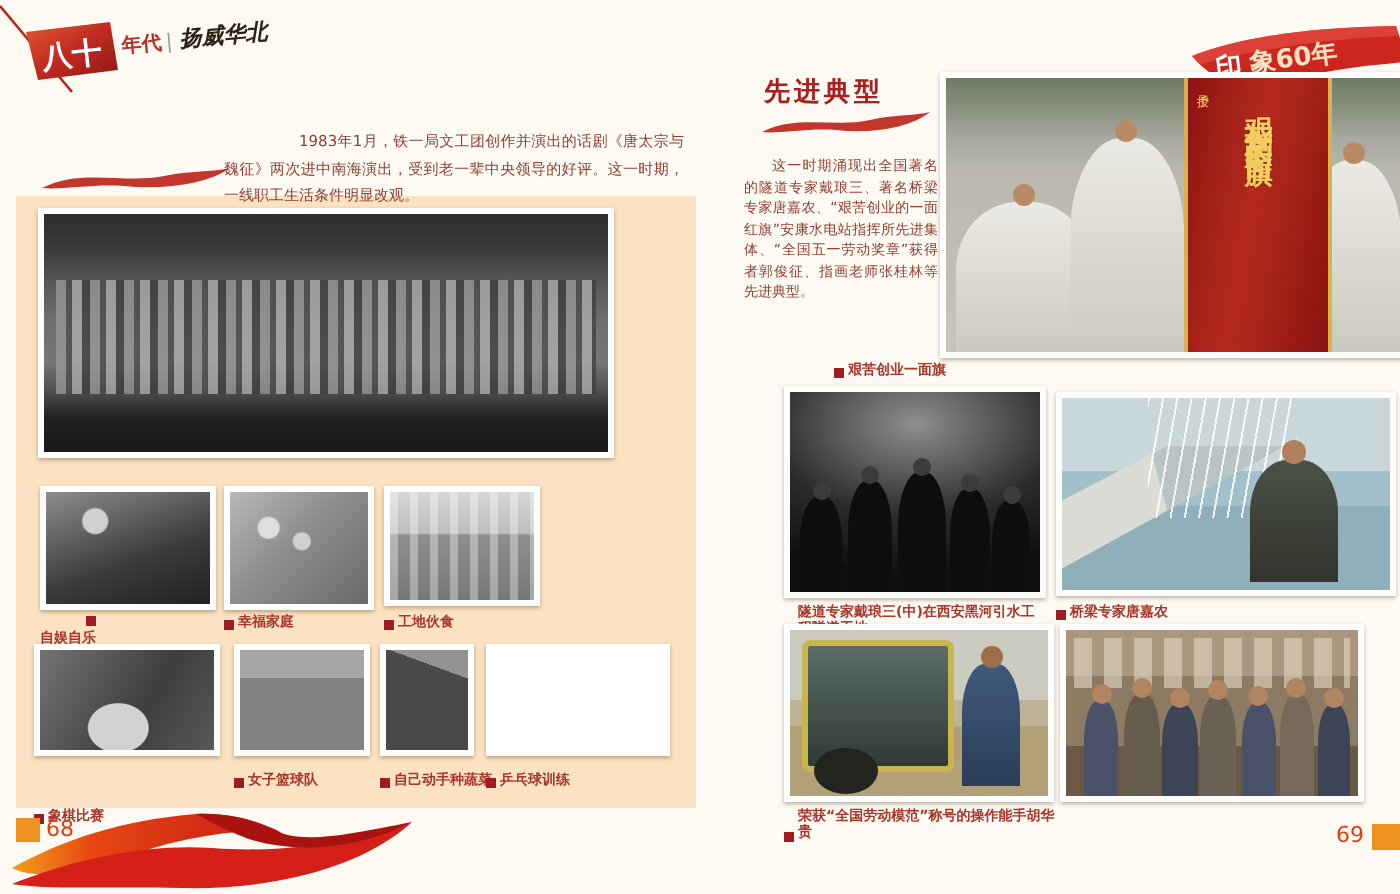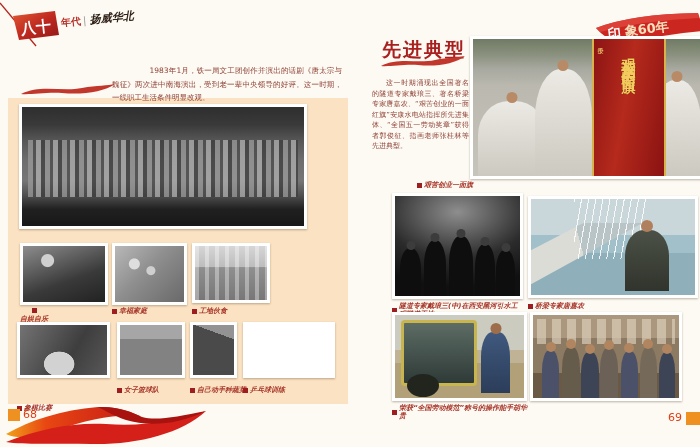--- a/index.html
+++ b/index.html
@@ -3,21 +3,21 @@
 <meta charset="utf-8">
 <style>
   html,body{margin:0;padding:0;}
   .stage{position:relative;width:700px;height:447px;background:#fdfaf3;overflow:hidden;
          font-family:"DejaVu Sans",sans-serif;}
   
   .left-panel{position:absolute;left:8px;top:98px;width:340px;height:306px;background:#fbe2c2;}
   
   .h-title{position:absolute;font-weight:bold;color:#a8201f;}
   .h-left{left:24px;top:61px;font-size:17px;letter-spacing:3px;}
-  .h-right{left:382px;top:37px;font-size:19px;letter-spacing:2px;}
+  .h-right{left:382px;top:37px;font-size:13px;letter-spacing:2px;}
   .swoosh{position:absolute;}
   .sw-left{left:20px;top:82px;width:96px;height:14px;}
   .sw-right{left:380px;top:55px;width:86px;height:13px;}
   
   .intro{position:absolute;color:#8f4136;text-align:justify;}
   .intro-left{left:112px;top:64px;width:230px;font-size:7.5px;line-height:1.8;text-indent:5em;}
   .intro-right{left:372px;top:62px;width:97px;font-size:7px;line-height:1.5;text-indent:2em;margin-top:16px;}
   
   .photo{position:absolute;background:#fff;border:3px solid #fff;box-sizing:border-box;
          box-shadow:0 1px 2px rgba(70,45,20,.35);}
@@ -65,22 +65,22 @@
         background:linear-gradient(#40597e,#2b3d59);border-radius:40% 40% 0 0;}
   .tman::before{content:"";position:absolute;top:-9px;left:50%;transform:translateX(-50%);
         width:11px;height:11px;border-radius:50%;background:#9e6e4c;}
   .img-exhibit{background:linear-gradient(180deg,#ab977d 0 28%,#8d7a62 28% 70%,#6a5945 70% 100%);}
   .frames{position:absolute;top:5%;left:3%;right:3%;height:30%;opacity:.65;
         background:repeating-linear-gradient(90deg,#dcd1bc 0 9px,rgba(0,0,0,0) 9px 15px);}
   .gfig{position:absolute;bottom:0;border-radius:42% 42% 0 0;}
   .gfig::before{content:"";position:absolute;top:-8px;left:50%;transform:translateX(-50%);
         width:10px;height:10px;border-radius:50%;background:#b08560;}
   
-  .cap{position:absolute;display:flex;align-items:center;gap:2px;color:#a8382c;
-       font-size:7px;line-height:1.2;font-weight:bold;white-space:nowrap;font-style:italic;}
+  .cap{position:absolute;display:flex;align-items:flex-end;gap:2px;color:#a8382c;
+       font-size:7px;line-height:1.2;font-weight:bold;white-space:nowrap;}
   .cap.wrap{white-space:normal;}
   .cap .sq{width:5px;height:5px;background:#9e1d20;flex:0 0 auto;margin-top:1px;}
   
   .pn{position:absolute;font-weight:normal;color:#e23c12;font-size:11px;}
   .pn-sq{position:absolute;background:#ef9120;}
   
   .flag{position:absolute;left:0;top:0;}
   .ribbon{position:absolute;left:592px;top:10px;}
   .wave{position:absolute;left:6px;top:404px;}
 </style>

